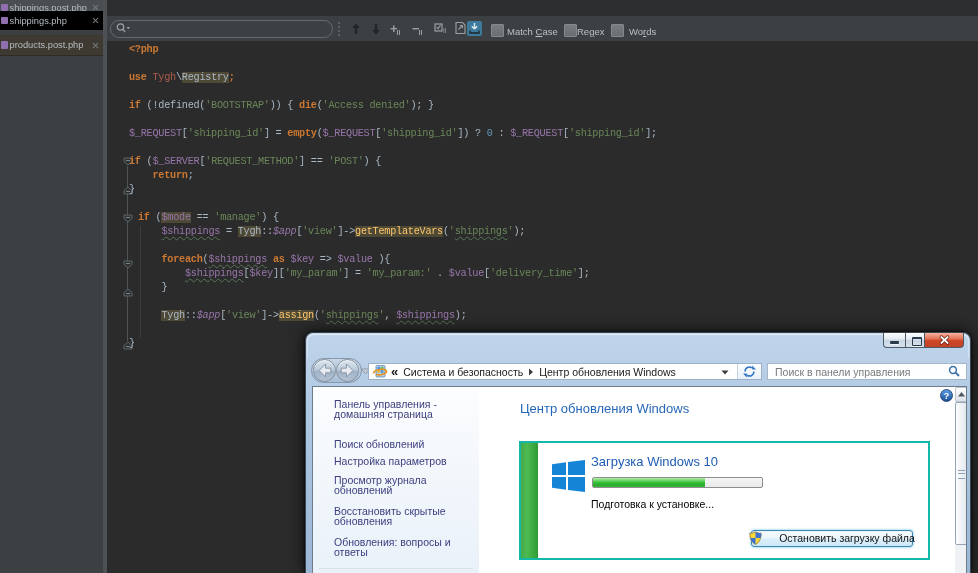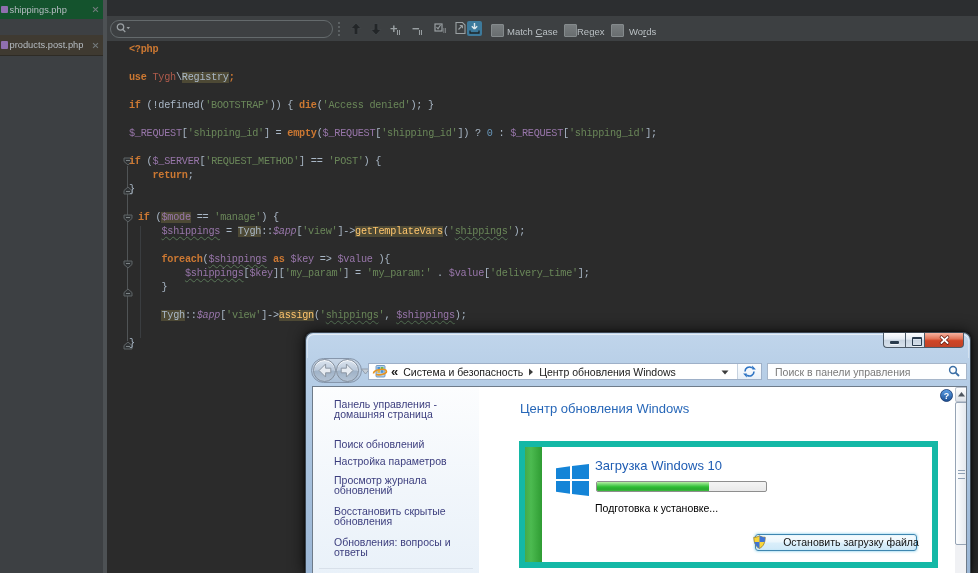--- a/index.html
+++ b/index.html
@@ -47,21 +47,21 @@
 .circbtn{position:absolute;border-radius:50%;width:23px;height:23px;border:1px solid #848f9d;background:linear-gradient(180deg,#dce5ef 0%,#bdcbdc 45%,#a0b3c8 55%,#b4c3d4 100%);box-shadow:inset 0 1px 0 rgba(255,255,255,.85);box-sizing:border-box}
 #addr{left:62px;top:30px;width:394px;height:17px;background:#fff;border:1px solid #9eb0c8;box-sizing:border-box;display:flex;align-items:center;font-size:10.5px;color:#1a1a1a}
 #refresh{position:absolute;right:0;top:0;width:23px;height:15px;background:linear-gradient(180deg,#fdfeff,#e8f0f8);border-left:1px solid #c6d2e0;display:flex;align-items:center;justify-content:center}
 #srch{left:461px;top:30px;width:200px;height:17px;background:#fdfeff;border:1px solid #a6b6ca;box-sizing:border-box;display:flex;align-items:center}
 #srch span{font-size:10.5px;color:#7a7a7a;margin-left:7px;flex:1}
 
 #content{left:6px;top:53px;width:655px;height:188px;background:#fff;border:1px solid #6e7b89;border-bottom:none;box-sizing:border-box;overflow:hidden}
 #sidebar{position:absolute;left:0;top:0;width:166px;height:188px;background:linear-gradient(180deg,#fcfdfe 0%,#f1f6fb 55%,#e9f1f9 100%)}
 .slink{position:absolute;left:21px;font-size:10.5px;line-height:10px;color:#3c3e7e}
 #heading{position:absolute;left:207px;top:14px;font-size:13px;color:#2767b8}
-#box{position:absolute;left:206px;top:54px;width:407px;height:115px;border:6px solid #14b8a6;background:#fff}
+#box{position:absolute;left:206px;top:54px;width:407px;height:115px;border:2px solid #14b8a6;background:#fff}
 #greenbar{position:absolute;left:0;top:0;width:17px;height:115px;background:linear-gradient(90deg,#46a94a 0%,#4cbb50 35%,#2f9c33 100%)}
 #dlt{position:absolute;left:70px;top:10.5px;font-size:13px;color:#1e5cb3}
 #pbar{position:absolute;left:71px;top:34px;width:171px;height:11px;border:1px solid #8e8e8e;border-radius:2px;background:linear-gradient(180deg,#f4f4f4,#e9e9e9);box-sizing:border-box;overflow:hidden}
 #pfill{position:absolute;left:0;top:0;width:112px;height:100%;background:linear-gradient(180deg,#b8eda4 0%,#67d465 30%,#2ebd33 55%,#2aa92e 80%,#3fbc41 100%)}
 #prep{position:absolute;left:70px;top:55px;font-size:10.5px;color:#000}
 #stopbtn{position:absolute;left:230px;top:87px;width:162px;height:16.5px;border:1px solid #3e86b0;border-radius:3px;background:linear-gradient(180deg,#f8fcfe 0%,#ebf6fc 45%,#d9eefa 55%,#cfe9f8 100%);box-shadow:0 0 3px rgba(90,190,230,.9),inset 0 0 2px #b9e4f5;box-sizing:border-box;display:flex;align-items:center;justify-content:center}
 #stopbtn span{font-size:10.5px;color:#111;margin-left:17px;white-space:nowrap}
 
 #sbar{position:absolute;left:642px;top:0;width:13px;height:188px;background:#f0f1f4}
 #sbtn{position:absolute;left:0;top:0;width:13px;height:15px;background:linear-gradient(180deg,#fefefe,#dde2e8);border:1px solid #bac2cd;box-sizing:border-box;border-radius:2px}
@@ -73,21 +73,21 @@
 
 <div class="abs" id="tabcol">
   <div class="tab" style="top:0;height:15px;background:#4a4e50;border-bottom:1px solid #35383a">
     <div class="fic"></div>
       <div class="lbl">shippings.post.php</div>
       <div class="x">
         <i></i>
         <b></b>
       </div>
   </div>
-  <div class="tab" style="top:0;height:19px;background:#14532d">
+  <div class="tab" style="top:11px;height:19px;background:#000000">
     <div class="fic"></div>
       <div class="lbl">shippings.php</div>
       <div class="x">
         <i></i>
         <b></b>
       </div>
   </div>
   <div class="tab" style="top:35px;height:20px;background:#3f3a31;border-bottom:1px solid #2e2b25">
     <div class="fic"></div>
       <div class="lbl">products.post.php</div>

